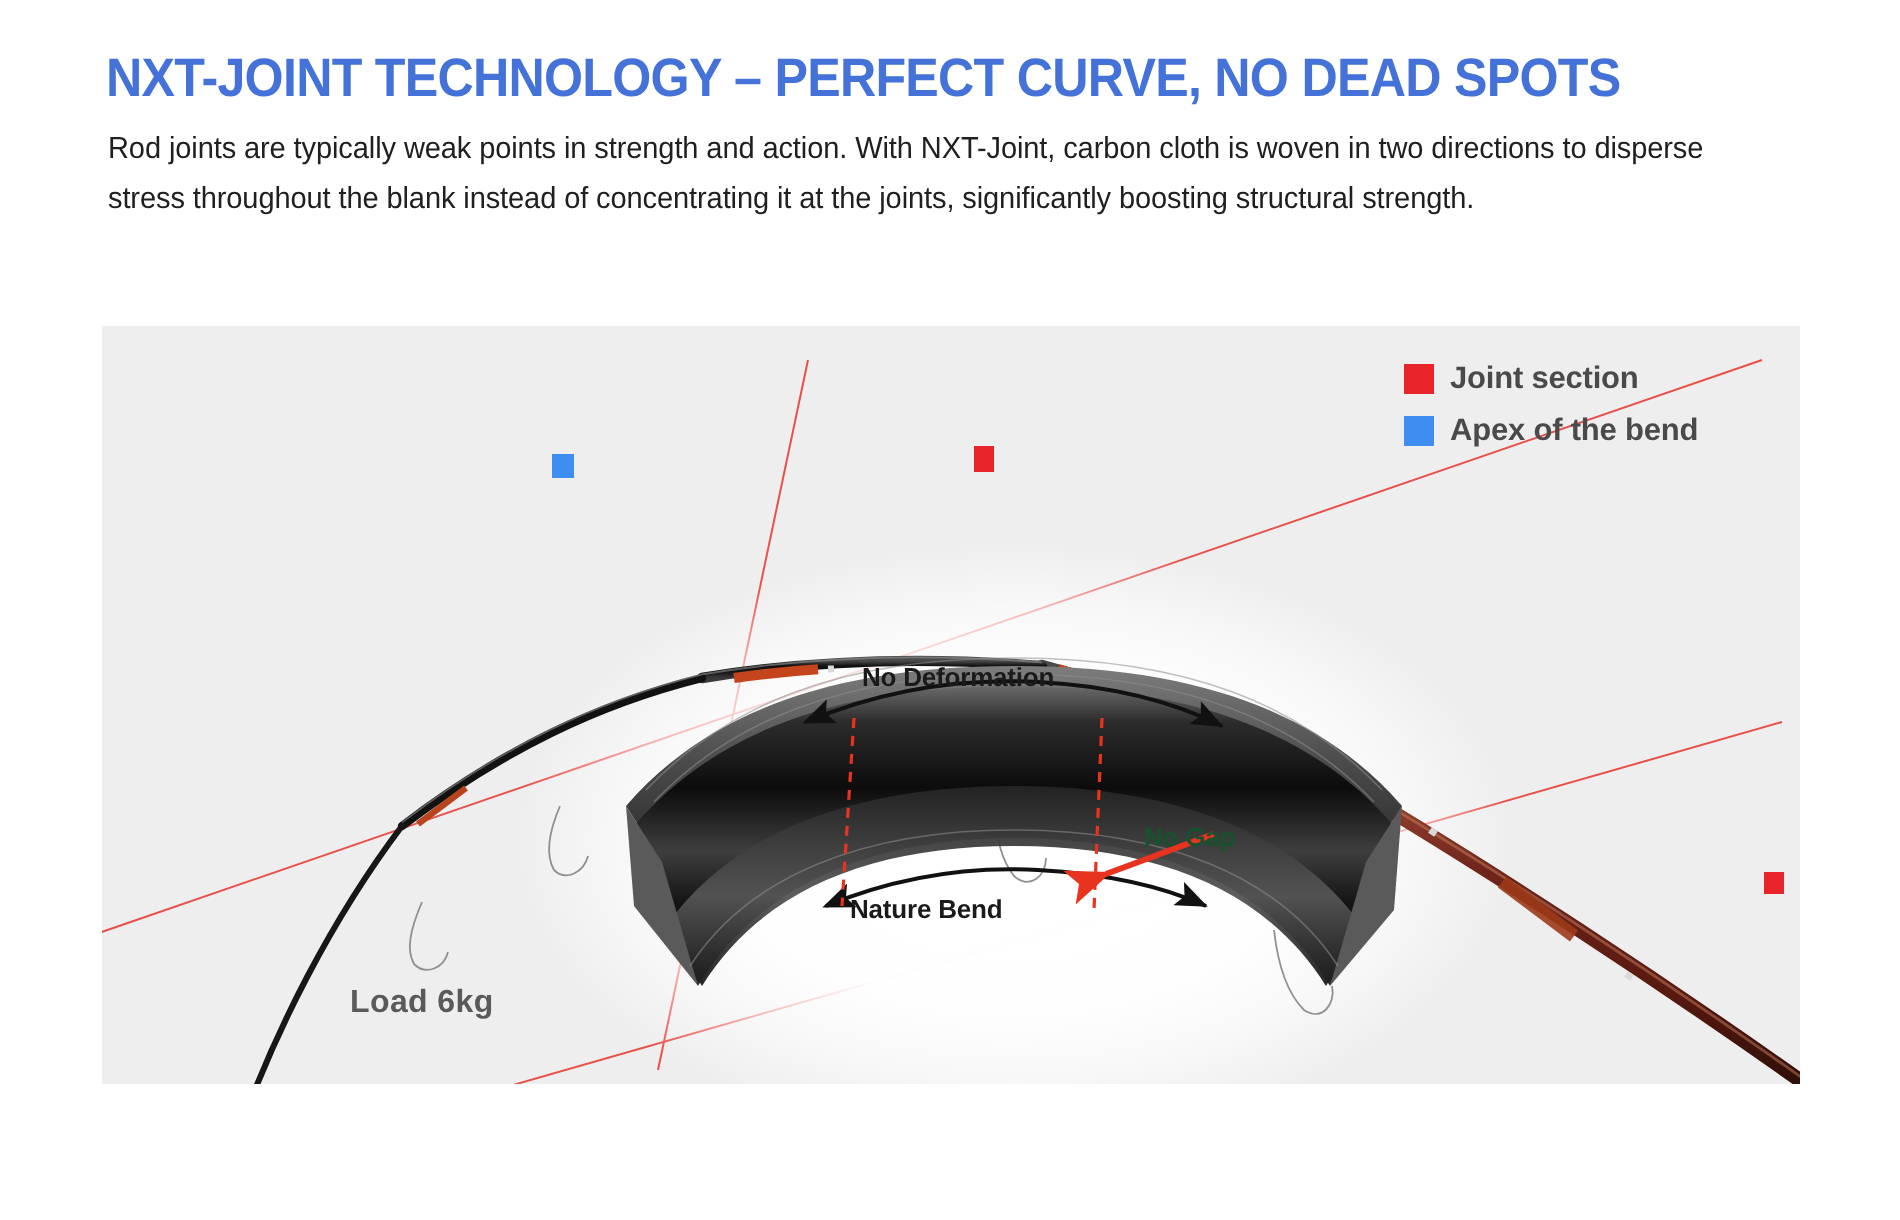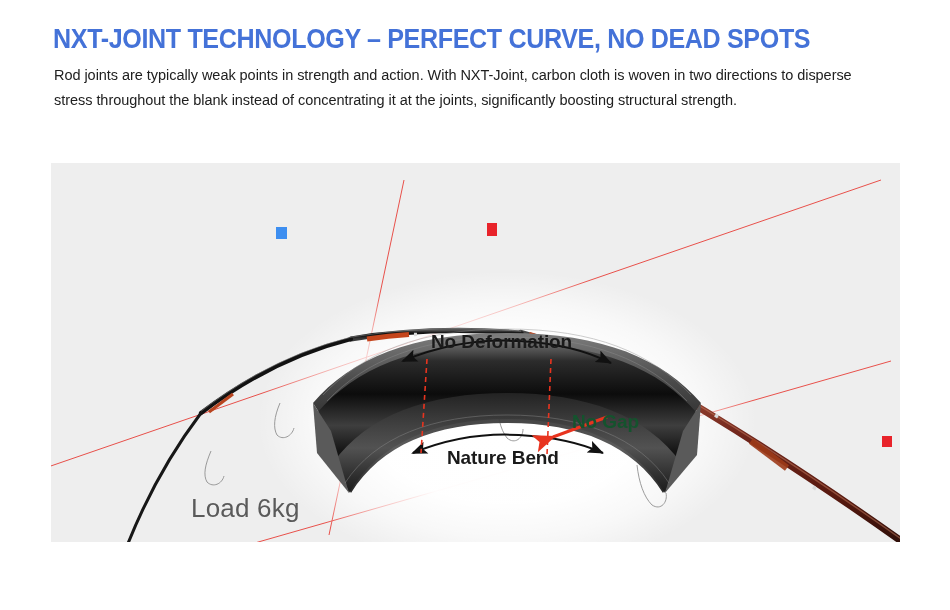--- a/index.html
+++ b/index.html
@@ -91,39 +91,39 @@
     font-size: 15.5px;
     font-weight: bold;
     color: #4a4a4a;
     white-space: nowrap;
     letter-spacing: -0.1px;
   }
 
   
   .load-label {
     position: absolute;
-    left: 140px;
+    left: 124px;
     top: 330px;
-    font-size: 26px;
-    font-weight: normal;
+    font-size: 16px;
+    font-weight: bold;
     color: #5a5a5a;
     letter-spacing: 0.2px;
   }
 
   
   .cs-text {
     position: absolute;
-    font-size: 19px;
+    font-size: 13px;
     font-weight: bold;
     color: #1a1a1a;
     white-space: nowrap;
     letter-spacing: -0.1px;
   }
   .cs-no-deformation { left: 380px; top: 168px; }
-  .cs-nature-bend    { left: 396px; top: 284px; text-align: right; }
+  .cs-nature-bend    { left: 374px; top: 284px; text-align: right; }
   .cs-no-gap {
     left: 521px;
     top: 248px;
     color: #14532d;
   }
 </style>
 </head>
 <body>
 
 <div class="header">
@@ -283,14 +283,24 @@
       <line x1="556" y1="254" x2="502" y2="274" stroke="#e8341f" stroke-width="3" marker-end="url(#arrowRed)"></line>
     </g>
   </svg>
 
   <div class="cs-text cs-no-deformation">No Deformation</div>
   <div class="cs-text cs-nature-bend">Nature Bend</div>
   <div class="cs-text cs-no-gap">No Gap</div>
 
   <div class="load-label">Load 6kg</div>
 
+  <div class="legend">
+    <div class="legend-row">
+      <span class="legend-swatch" style="background:#e8232a"></span>
+      <span class="legend-label">Joint section</span>
+    </div>
+    <div class="legend-row">
+      <span class="legend-swatch" style="background:#3d8ef0"></span>
+      <span class="legend-label">Apex of the bend</span>
+    </div>
+  </div>
 
 </div>
 
 </body></html>

